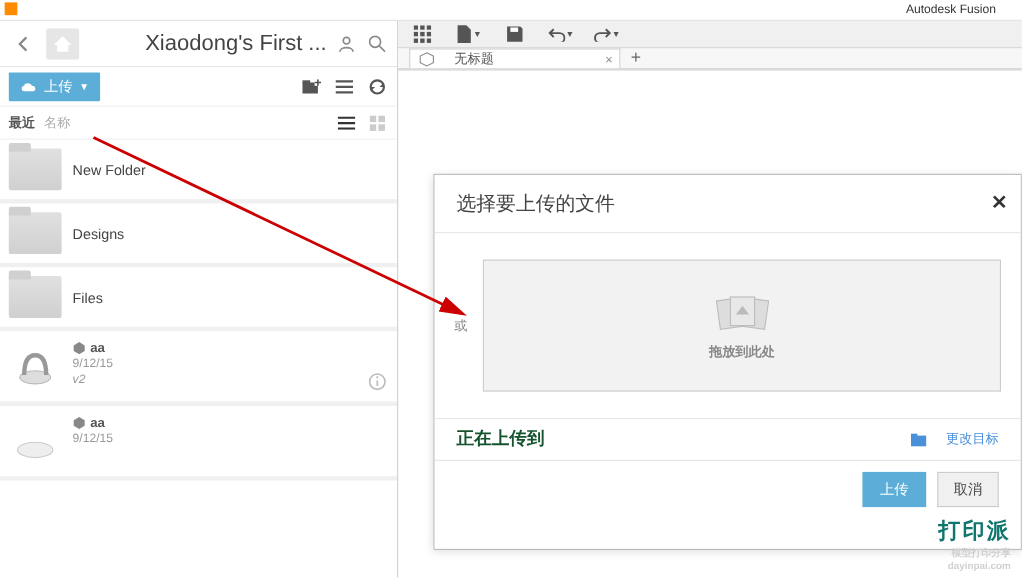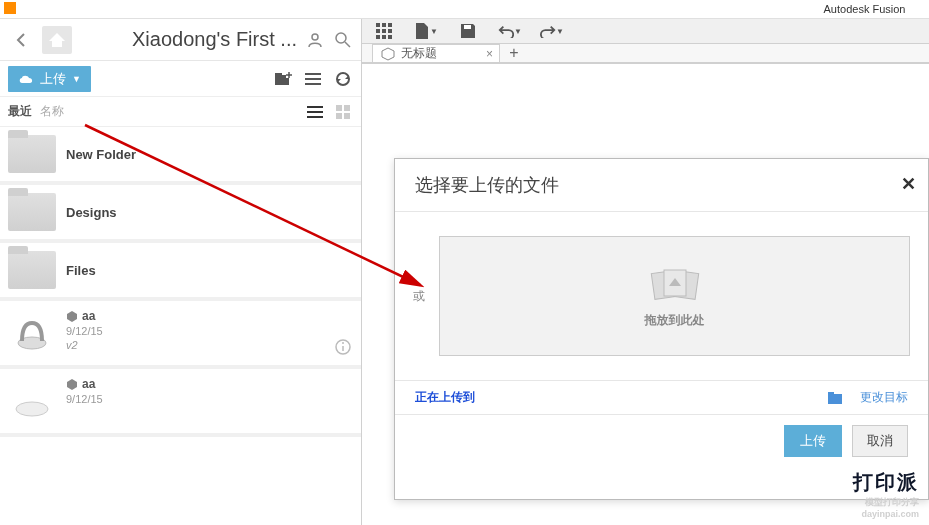--- a/index.html
+++ b/index.html
@@ -27,67 +27,67 @@
 .spacer { flex:1; }
 .action-ic { width:20px; height:20px; display:flex;align-items:center;justify-content:center; color:#555; cursor:pointer;}
 
 .lp-sort { display:flex; align-items:center; padding: 4px 8px; height:30px; gap:8px; border-bottom:1px solid #eee; font-size:12px; color:#555;}
 .smallgray { color:#aaa; }
 
 .lp-list { overflow:hidden; }
 .folder-row { display:flex; align-items:center; padding:8px; gap:10px; border-bottom: 4px solid #f0f0f0;}
 .folder-icon { width:48px; height:38px; background: linear-gradient(#e0e0e0,#d0d0d0); border-radius:2px; position:relative;}
 .folder-icon:before { content:""; position:absolute; top:-5px; left:0; width:20px; height:8px; background:#d0d0d0; border-radius:2px 2px 0 0;}
-.folder-name { font-size:13px; font-weight:bold; color:#444; flex:1;}
+.folder-name { font-size:13px; font-weight:normal; color:#444; flex:1;}
 
 .item-row { display:flex; padding:8px; gap:10px; border-bottom: 4px solid #f0f0f0;}
 .thumb { width:48px; height:48px; display:flex;align-items:center;justify-content:center;}
 .item-meta { flex:1; display:flex; flex-direction:column; gap:2px;}
 .item-name { font-size:12px; font-weight:bold; color:#555; display:flex; align-items:center; gap:4px;}
 .item-date { font-size:11px; color:#999;}
 .item-v { font-size:11px; color:#999;font-style:italic;}
 .info-ic { width:18px;height:18px; align-self:flex-end; color:#aaa;}
 
 .right-area { flex:1; display:flex; flex-direction:column; min-width:0;}
 
 .toolbar { height:42px; background:#f0f0f0; border-bottom:1px solid #d0d0d0; display:flex; align-items:center; padding:0 10px; gap:18px;}
 .tb-btn { width:24px; height:24px; display:flex;align-items:center;justify-content:center; color:#555; cursor:pointer;}
 
 .doc-tabs { height:30px; background:#f7f7f7; border-bottom:1px solid #d0d0d0; display:flex; padding-left:10px;}
-.doc-tab { width:128px; border:1px solid #d0d0d0; border-bottom:none; background:#fff; display:flex; align-items:center; padding:0 8px; font-size:12px; color:#555; gap:6px; position:relative;}
+.doc-tab { width:192px; border:1px solid #d0d0d0; border-bottom:none; background:#fff; display:flex; align-items:center; padding:0 8px; font-size:12px; color:#555; gap:18px; position:relative;}
 .doc-tab .close { position:absolute; right:6px; color:#888; cursor:pointer;}
 .doc-add { width:28px; display:flex;align-items:center;justify-content:center; color:#666; cursor:pointer;}
 
 .ribbon { height:68px; background:#f4f4f4; border-bottom:1px solid #d0d0d0; display:flex; padding-left:10px; overflow:hidden;}
 .ribbon-panel { min-width:60px; display:flex; flex-direction:column; align-items:center; justify-content:flex-end; padding:2px 4px; border-right:1px solid transparent;}
 .ribbon-panel.active { border-right:1px solid #ccc;}
 .rp-label { font-size:11px; color:#666; display:flex;align-items:center;gap:2px; white-space:nowrap;}
 .rp-label.activelbl { background:#808080; color:#fff; padding:2px 4px;}
 .canvas { flex:1; background: #f5f5f5; position:relative;}
 
 .dialog { position:absolute; left:394px; top:158px; width:535px; height:342px; background:#fff; border:1px solid #bbb; box-shadow: 0 2px 8px rgba(0,0,0,0.15);}
 .dlg-title { padding:14px 20px; font-size:18px; color:#444; border-bottom:1px solid #e6e6e6; position:relative;}
 .dlg-close { position:absolute; right:12px; top:14px; font-size:18px; color:#333; cursor:pointer; font-weight:bold;}
 .dlg-body { padding:24px 18px; display:flex; align-items:center; gap:14px;}
 .select-file-btn { border:1px solid #bbb; padding:6px 12px; font-size:13px; color:#4a90d9; cursor:pointer; background:#fafafa;}
 .or-txt { font-size:12px; color:#888;}
 .drop-zone { flex:1; border:1px solid #ccc; background:#f2f2f2; height:120px; display:flex; flex-direction:column; align-items:center; justify-content:center; gap:8px;}
 .dz-label { font-size:12px; color:#888; font-weight:bold;}
 .dlg-dest { padding:8px 20px; border-top:1px solid #e6e6e6; display:flex; align-items:center;}
-.dest-label { font-size:12px; font-weight:bold; color:#1d4ed8;}
+.dest-label { font-size:16px; font-weight:bold; color:#14532d;}
 .change-target { margin-left:auto; font-size:12px; color:#4a90d9; display:flex; align-items:center; gap:16px; cursor:pointer;}
 .dest-path { margin:6px 20px; padding:10px; background:#f0f0f0; font-size:12px; font-weight:bold; color:#555;}
 .dlg-footer { padding:10px 20px; display:flex; justify-content:flex-end; gap:10px; border-top:1px solid #e6e6e6;}
 .btn-primary { background:#5caed8; color:#fff; border:none; padding:6px 16px; font-size:13px; cursor:pointer;}
 .btn-cancel { background:#f0f0f0; border:1px solid #ccc; padding:6px 14px; font-size:13px; cursor:pointer; color:#444;}
 
 .arrow { position:absolute; left:80px; top:120px; pointer-events:none;}
 
 .watermark { position:absolute; right:10px; bottom:6px; font-size:12px; color:#d0d0d0; font-weight:bold; display:flex;flex-direction:column;align-items:flex-end;}
-.watermark .big { font-size:20px; color:#0f172a; letter-spacing:2px;}
+.watermark .big { font-size:20px; color:#0f766e; letter-spacing:2px;}
 </style>
 </head>
 <body>
 
 <div class="titlebar">
   <svg class="appicon" viewBox="0 0 12 12">
       <rect width="12" height="12" fill="#ff8c00"></rect>
     </svg>
   <span>Autodesk Fusion</span>
 </div>

